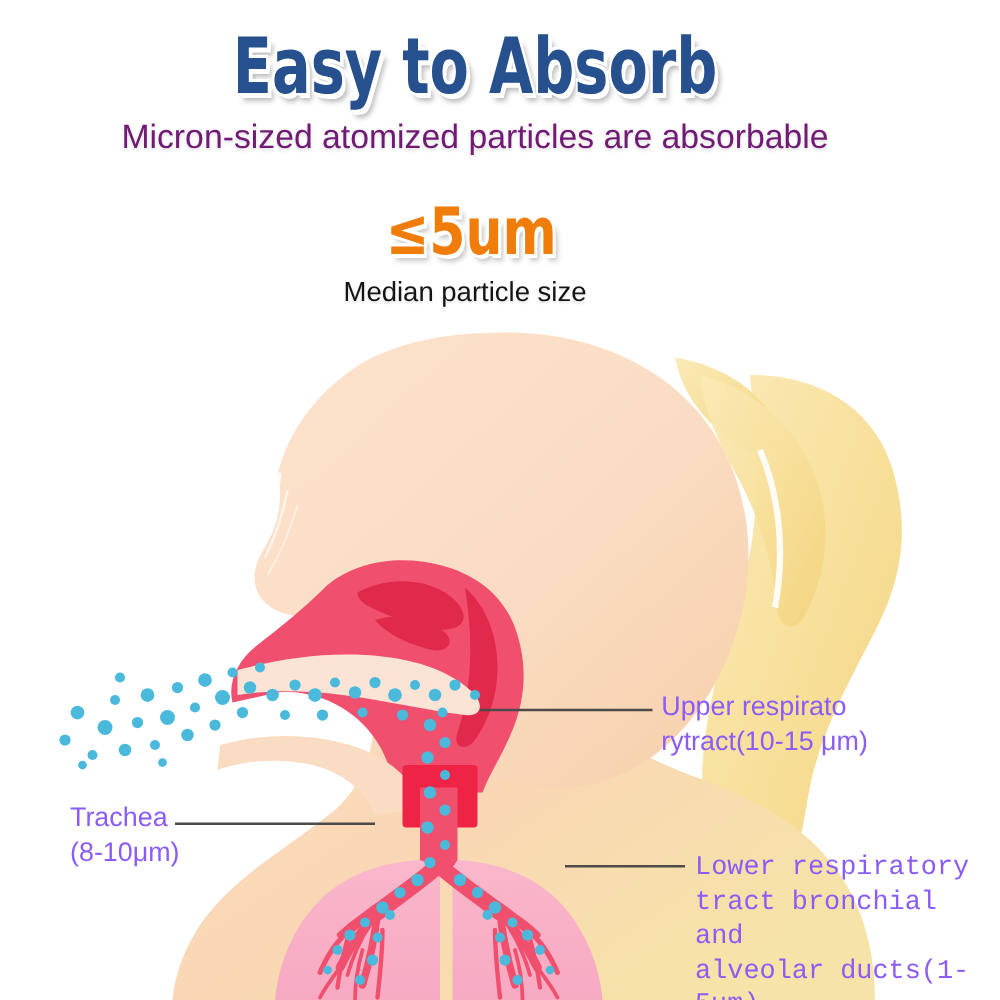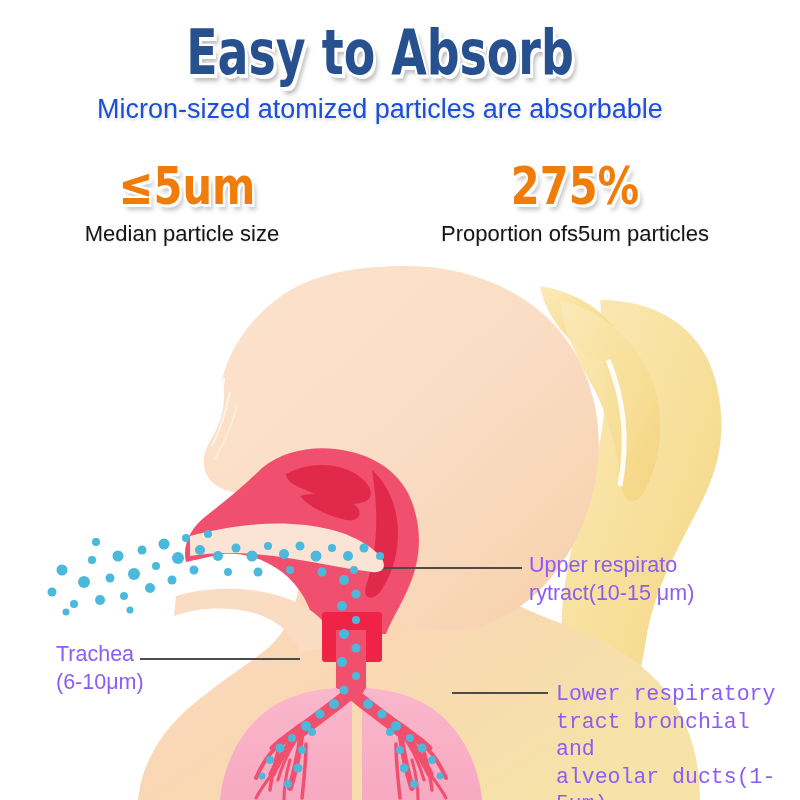--- a/index.html
+++ b/index.html
@@ -41,21 +41,21 @@
     text-shadow:
        2px 0 0 #ffffff, -2px 0 0 #ffffff, 0 2px 0 #ffffff, 0 -2px 0 #ffffff,
        2px 2px 0 #ffffff, -2px -2px 0 #ffffff, 2px -2px 0 #ffffff, -2px 2px 0 #ffffff,
        3px 3px 0 #ffffff, 4px 4px 0 #ffffff,
        6px 7px 5px rgba(120,120,120,0.50);
   }
   .subtitle {
     margin: 0;
     padding-top: 10px;
     font-size: 27px;
-    color: #1d4ed8;
+    color: #701a75;
     white-space: nowrap;
     text-shadow: 0 2px 3px rgba(150,150,150,0.35);
   }
 
   
   .stats {
     position: absolute;
     top: 160px;
     left: 0;
     width: 760px;
@@ -396,27 +396,23 @@
   <div class="header">
     <h1 class="main-title">Easy to Absorb</h1>
     <p class="subtitle">Micron-sized atomized particles are absorbable</p>
   </div>
 
   <div class="stats">
     <div class="stat stat-left">
       <div class="stat-value">≤5um</div>
       <div class="stat-label">Median particle size</div>
     </div>
-    <div class="stat stat-right">
-      <div class="stat-value">275%</div>
-      <div class="stat-label">Proportion ofs5um particles</div>
-    </div>
   </div>
 
   <div class="callout callout-upper">Upper respirato
 rytract(10-15 μm)</div>
   <div class="callout callout-trachea">Trachea
-(6-10μm)</div>
+(8-10μm)</div>
   <div class="callout callout-lower">Lower respiratory
 tract bronchial and
 alveolar ducts(1-5μm)</div>
 
 </div>
 
 </body></html>

